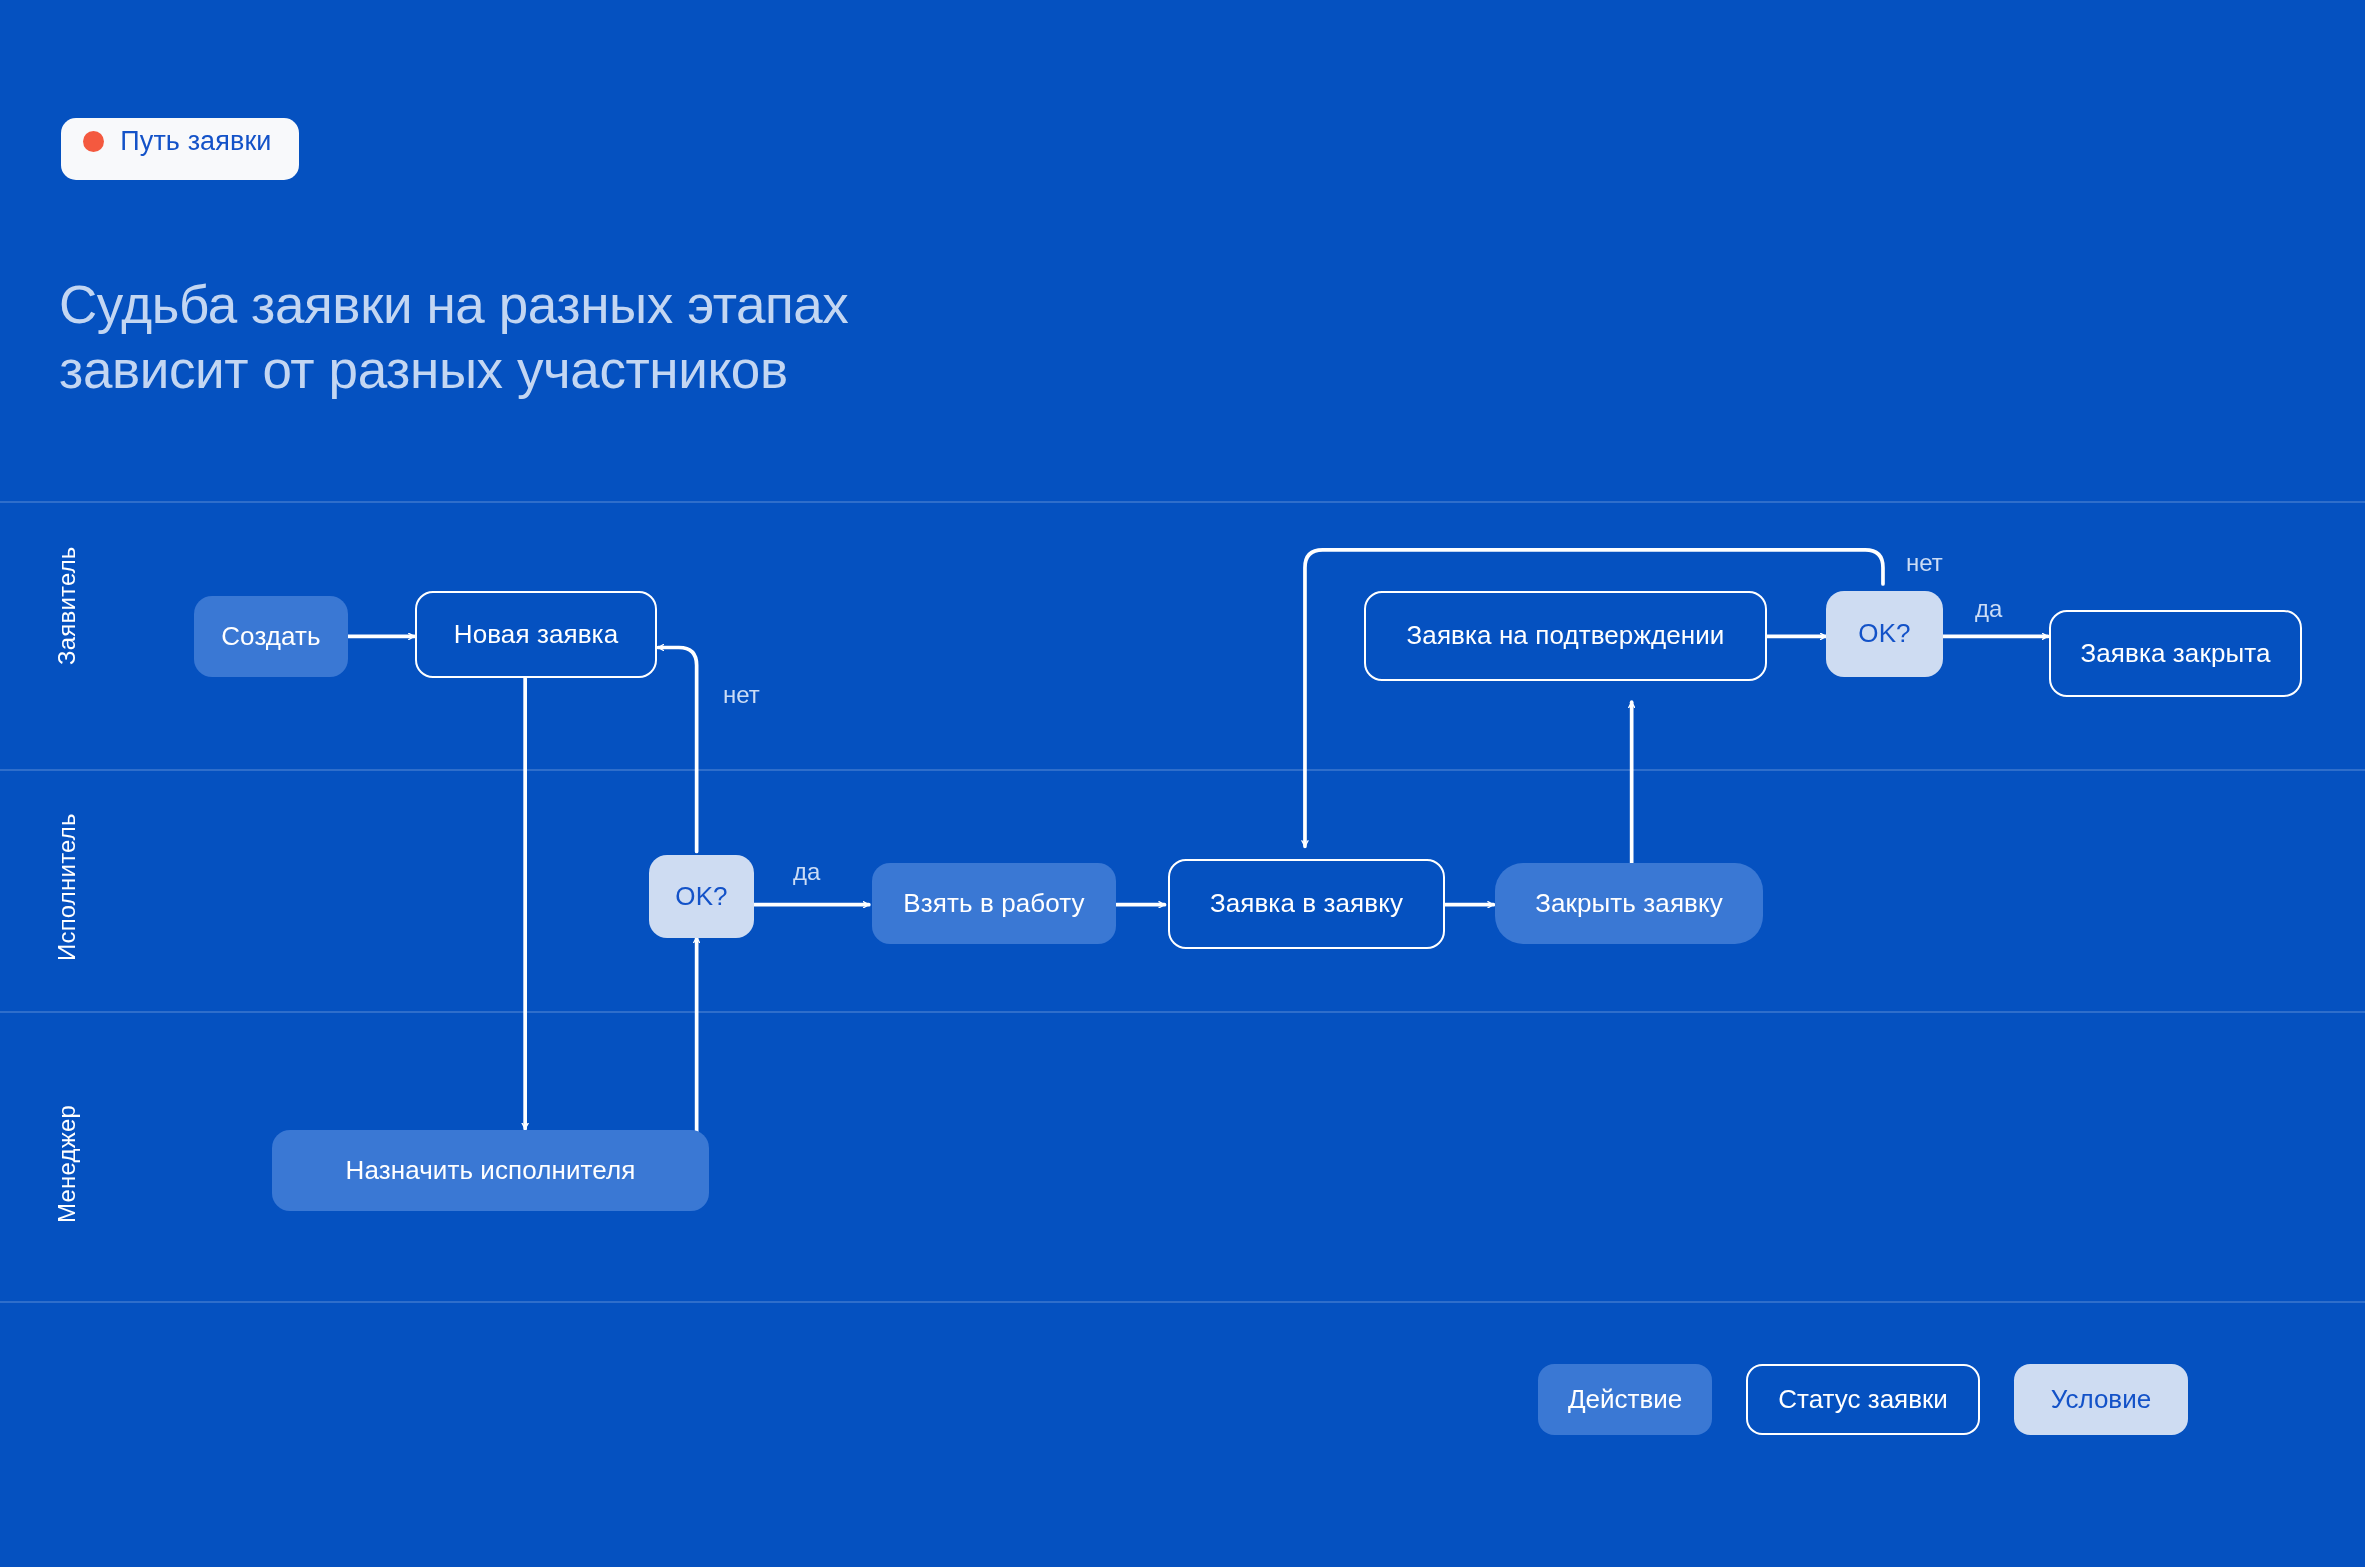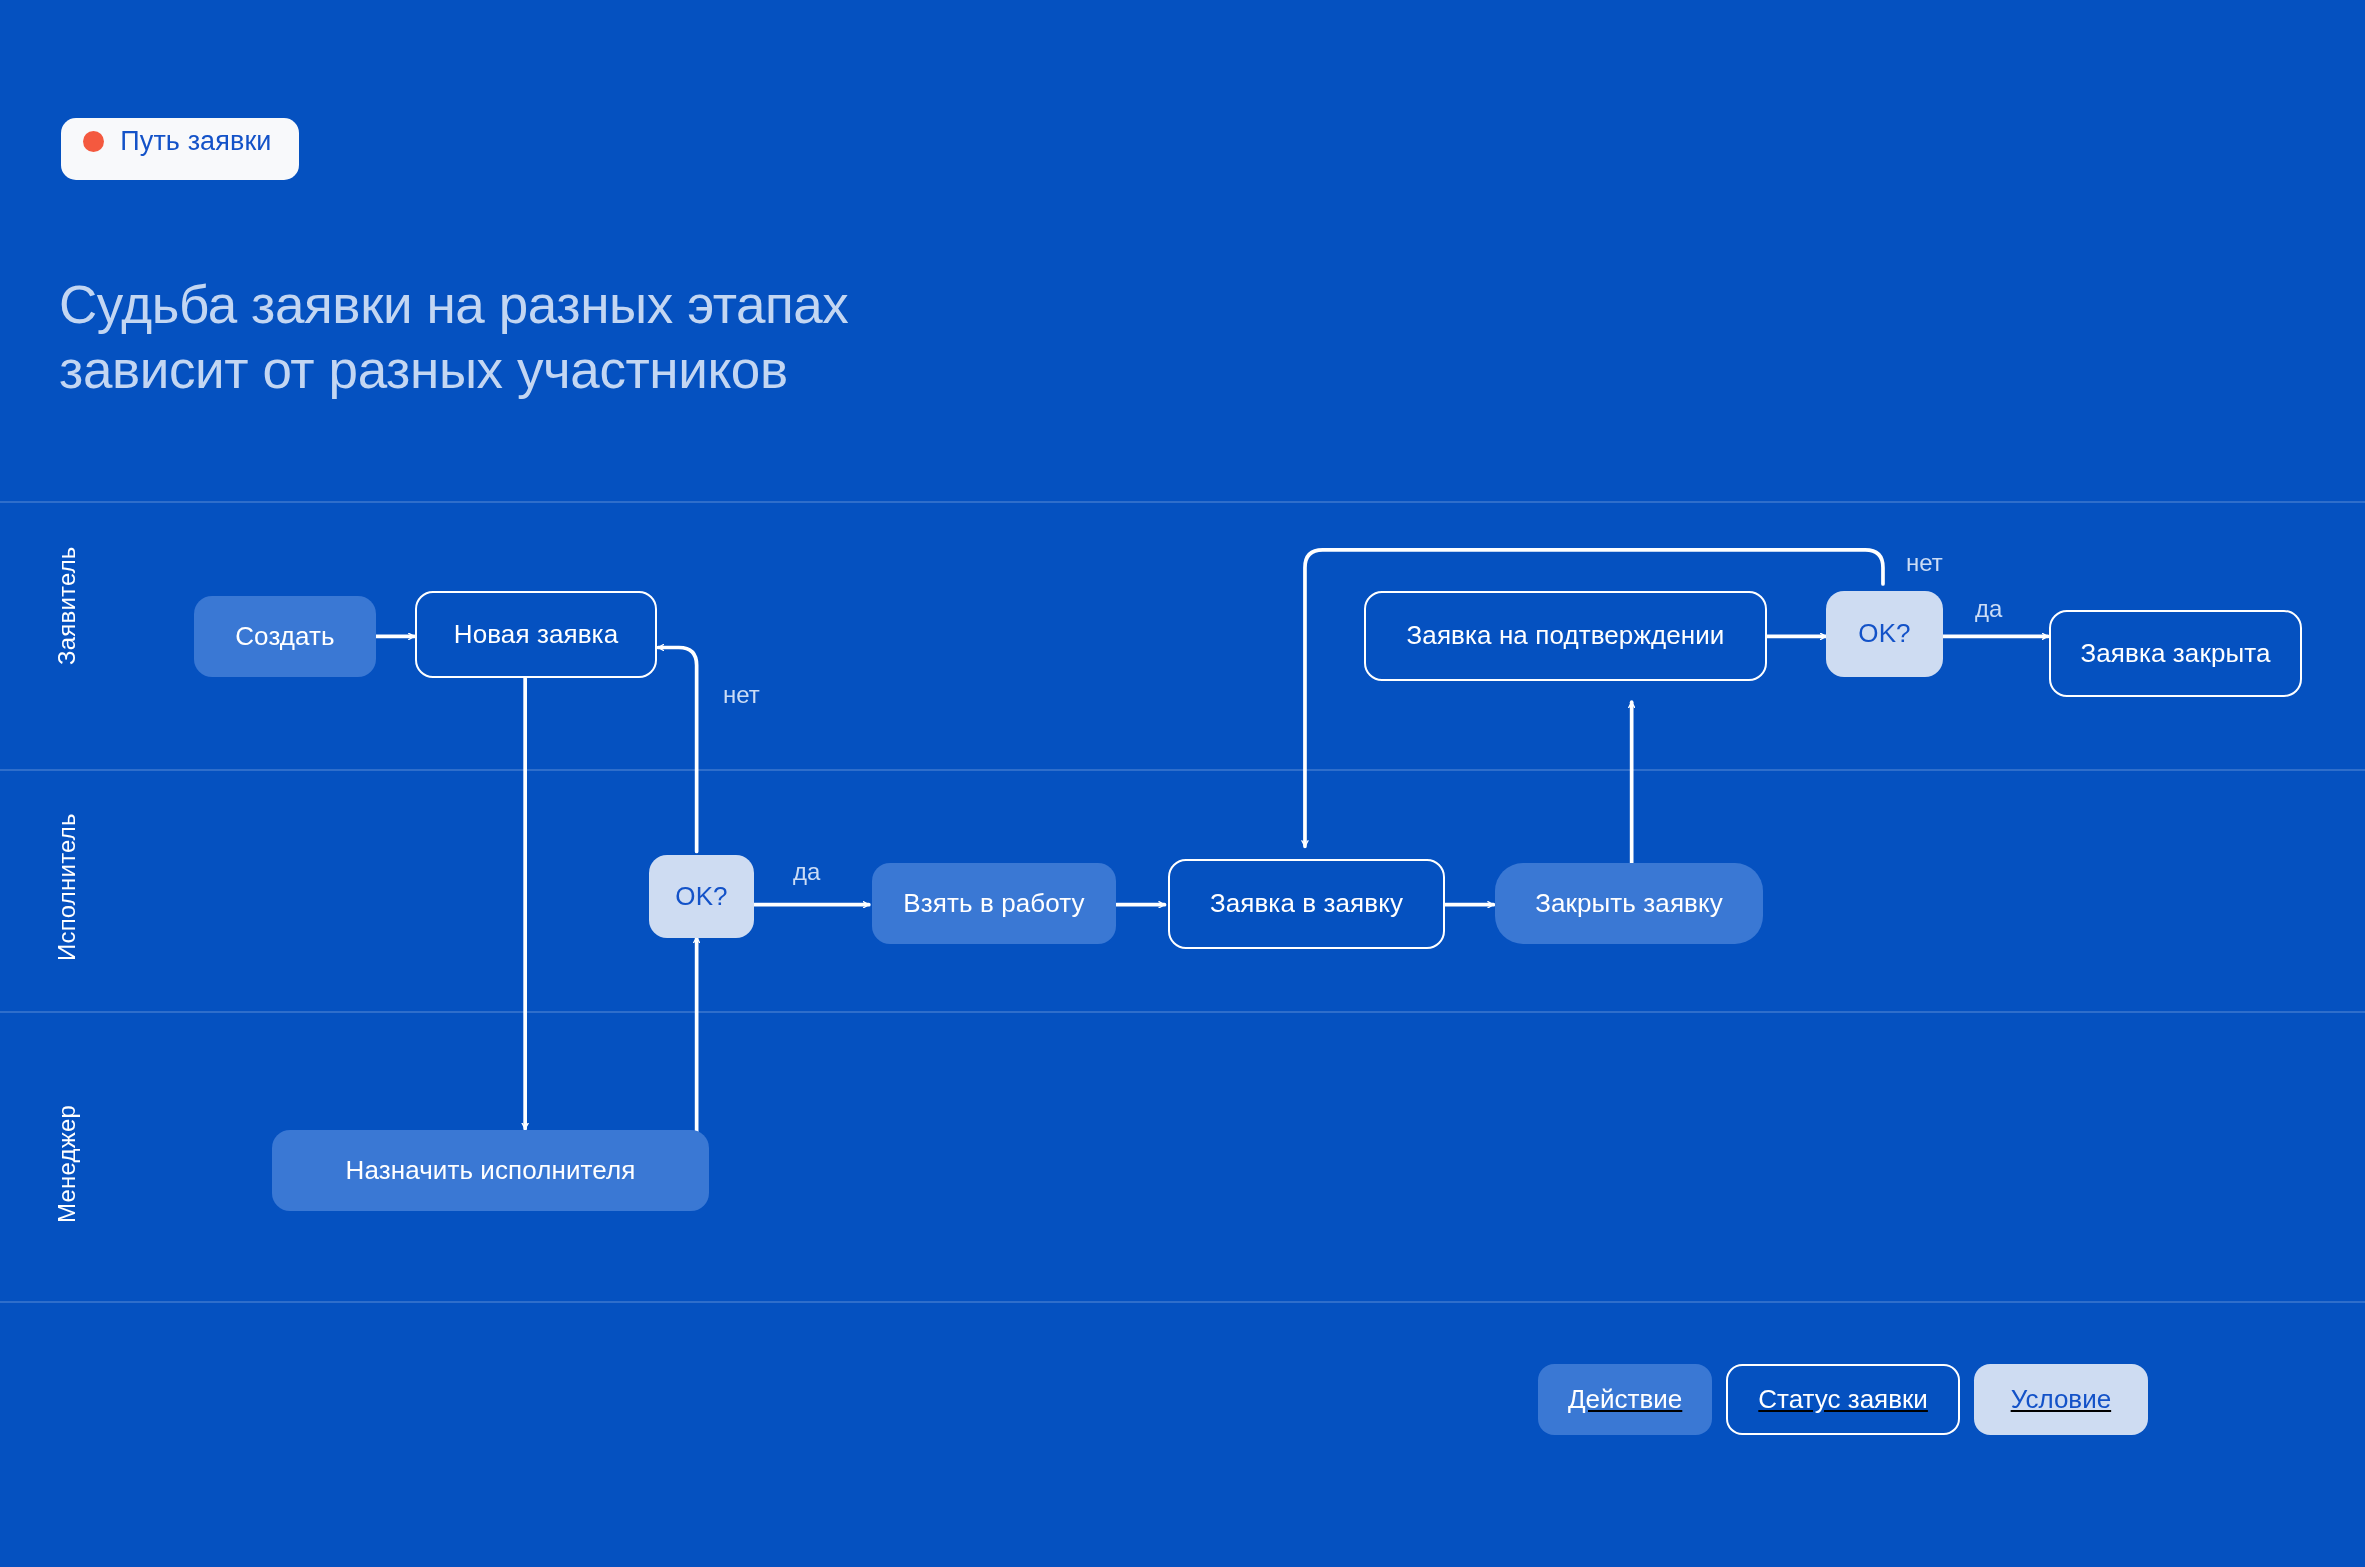--- a/index.html
+++ b/index.html
@@ -113,22 +113,21 @@
     font-weight: 400;
     white-space: nowrap;
   }
 
   
   .legend {
     position: absolute;
     left: 1538px;
     top: 1364px;
     display: flex;
-    gap: 14px;
-    text-decoration: underline;
+    gap: 34px;
   }
   .legend-item {
     height: 71px;
     min-width: 174px;
     box-sizing: border-box;
     display: flex;
     align-items: center;
     justify-content: center;
     border-radius: 16.3px;
     font-size: 26px;
@@ -197,21 +196,21 @@
       <path d="M 2207 1185 L 2207 950" marker-end="url(#arrow)"></path>
 
       <path d="M 2390 861 L 2470 861" marker-end="url(#arrow)"></path>
 
       <path d="M 2547 790 L 2547 768 Q 2547 744 2523 744 L 1789 744 Q 1765 744 1765 768 L 1765 1145" marker-end="url(#arrow)"></path>
 
       <path d="M 2625 861 L 2770 861" marker-end="url(#arrow)"></path>
     </g>
   </svg>
 
-  <div class="node action" style="left:194px;  top:596px;  width:182px; height:81px;">Создать</div>
+  <div class="node action" style="left:194px;  top:596px;  width:154px; height:81px;">Создать</div>
 
   <div class="node status" style="left:415px;  top:591px;  width:242px; height:87px;">Новая заявка</div>
 
   <div class="node condition" style="left:649px;  top:855px; width:105px; height:83px;">OK?</div>
 
   <div class="node action" style="left:872px; top:863px; width:244px; height:81px;">Взять в работу</div>
 
   <div class="node status" style="left:1168px; top:859px; width:277px; height:90px;">Заявка в заявку</div>
 
   <div class="node action" style="left:1495px; top:863px; width:268px; height:81px;border-radius:28px;">Закрыть заявку</div>

